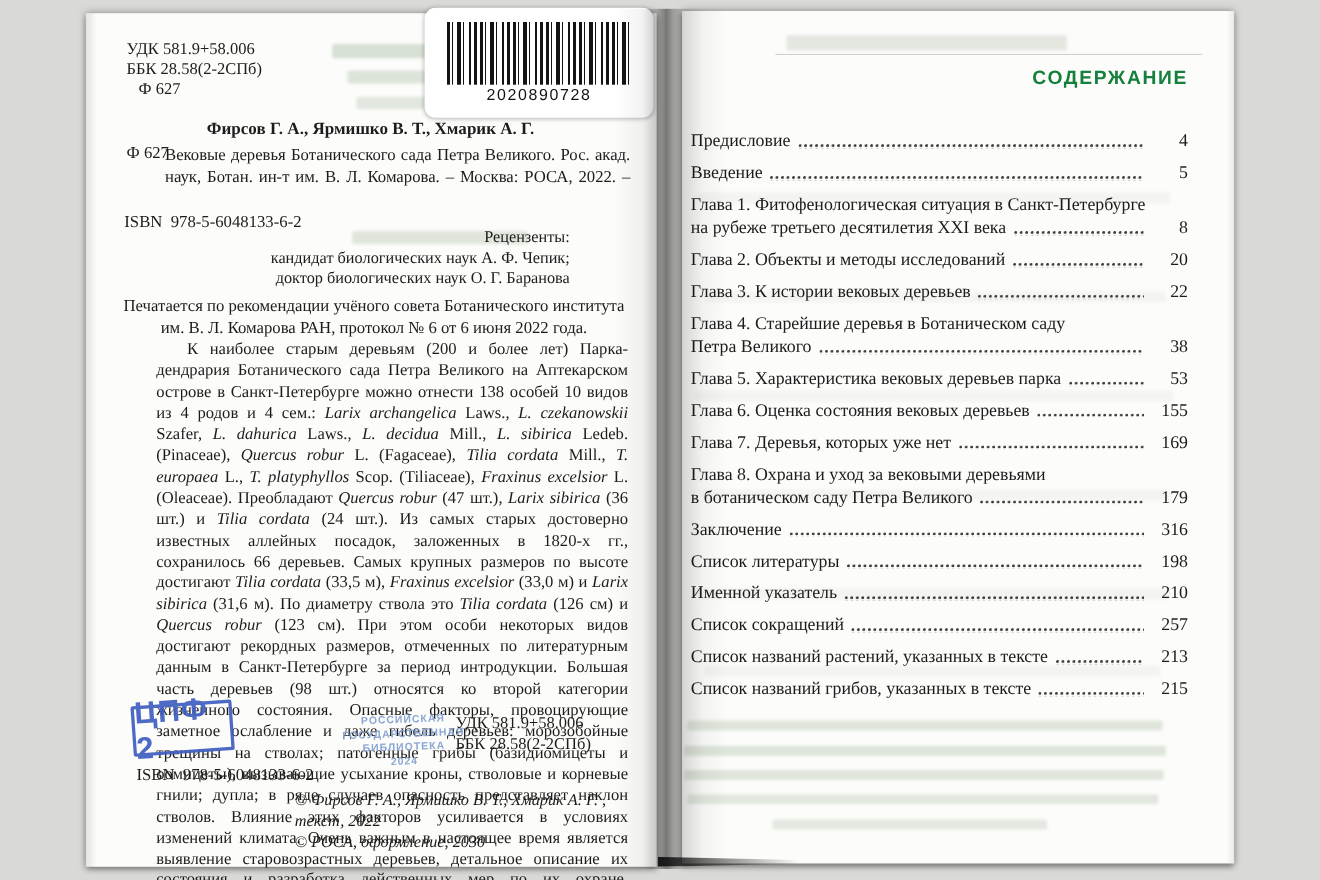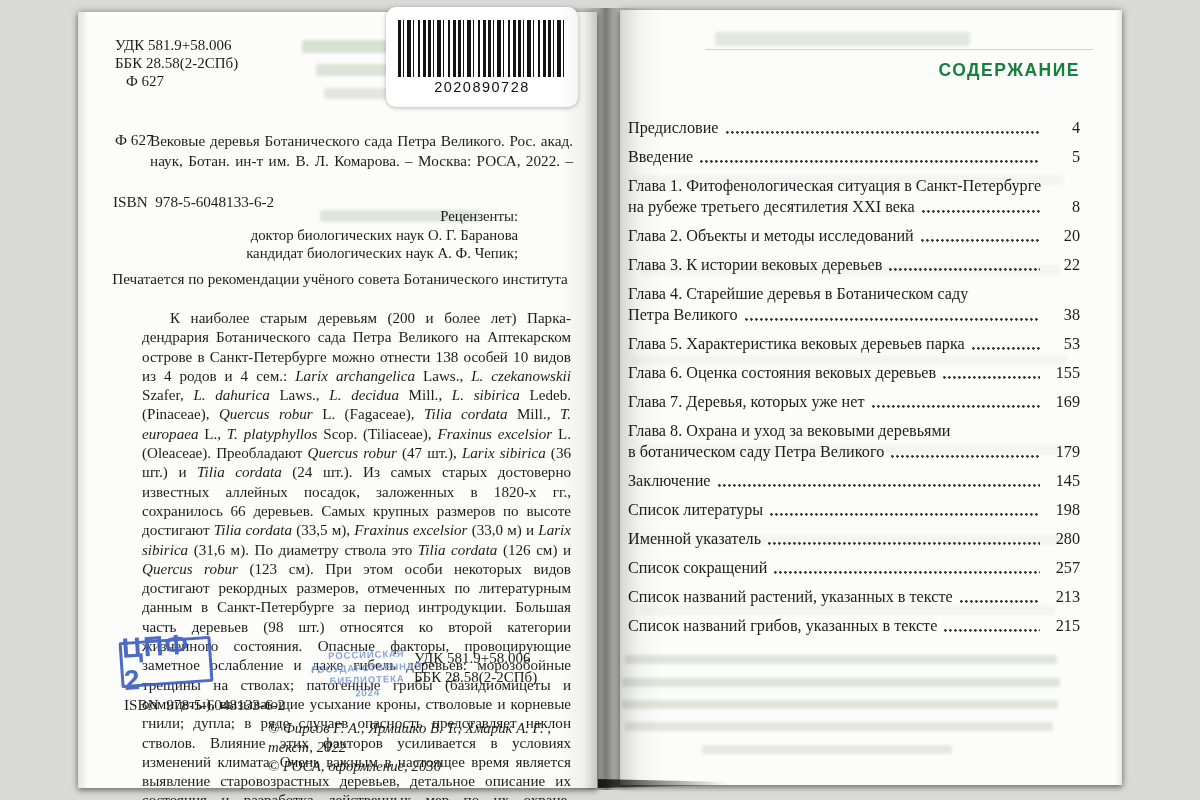--- a/index.html
+++ b/index.html
@@ -33,21 +33,21 @@
     clip-path:polygon(0 0,100% 32%,100% 68%,0 100%);
   }
   .abs{position:absolute;}
   .pre{white-space:pre-wrap;}
   .it{font-style:italic;}
 
   
   .lp-udk{left:37px;top:24px;font-size:15px;line-height:18px;}
   .lp-udk .code-line{padding-left:11px;}
   .barcode-sticker{
-    left:308px;top:-5px;width:192px;height:100px;background:#fff;
+    left:308px;top:-5px;width:208px;height:100px;background:#fff;
     border-radius:10px;box-shadow:0 1px 4px rgba(0,0,0,.28);z-index:4;
   }
   .barcode-bars{
     margin:13px auto 2px auto;width:168px;height:57px;
     background:repeating-linear-gradient(90deg,
       #141414 0 3px,#fff 3px 5px,#141414 5px 6px,#fff 6px 9px,
       #141414 9px 13px,#fff 13px 15px,#141414 15px 16px,#fff 16px 20px,
       #141414 20px 22px,#fff 22px 25px,#141414 25px 28px,#fff 28px 30px);
   }
   .barcode-number{text-align:center;font-size:14.5px;letter-spacing:1.5px;color:#111;
@@ -121,37 +121,39 @@
       <div>УДК 581.9+58.006</div>
       <div>ББК 28.58(2-2СПб)</div>
       <div class="code-line">Ф 627</div>
     </div>
 
     <div class="abs barcode-sticker">
       <div class="barcode-bars"></div>
       <div class="barcode-number">2020890728</div>
     </div>
 
+    <div class="abs lp-authors">Фирсов Г. А., Ярмишко В. Т., Хмарик А. Г.</div>
 
     <div class="abs lp-entry-code">Ф 627</div>
     <div class="abs lp-entry">
       <div class="jl">Вековые деревья Ботанического сада Петра Великого. Рос. акад.</div>
       <div class="jl">наук, Ботан. ин-т им. В. Л. Комарова. – Москва: РОСА, 2022. –</div>
     </div>
 
     <div class="abs lp-isbn1 pre">ISBN  978-5-6048133-6-2</div>
 
     <div class="abs lp-reviewers">
       <div>Рецензенты:</div>
+      <div>кандидат биологических наук А. Ф. Чепик;</div>
       <div>доктор биологических наук О. Г. Баранова</div>
-      <div>кандидат биологических наук А. Ф. Чепик;</div>
     </div>
 
     <div class="abs lp-approval">
       <div>Печатается по рекомендации учёного совета Ботанического института</div>
+      <div>им. В. Л. Комарова РАН, протокол № 6 от 6 июня 2022 года.</div>
     </div>
 
     <div class="abs lp-abstract"><span>К наиболее старым деревьям (200 и более лет) Парка-дендрария Ботанического сада Петра Великого на Аптекарском острове в Санкт-Петербурге можно отнести 138 особей 10 видов из 4 родов и 4 сем.: </span><span class="it">Larix archangelica</span><span> Laws., </span><span class="it">L. czekanowskii</span><span> Szafer, </span><span class="it">L. dahurica</span><span> Laws., </span><span class="it">L. decidua</span><span> Mill., </span><span class="it">L. sibirica</span><span> Ledeb. (Pinaceae), </span><span class="it">Quercus robur</span><span> L. (Fagaceae), </span><span class="it">Tilia cordata</span><span> Mill., </span><span class="it">T. europaea</span><span> L., </span><span class="it">T. platyphyllos</span><span> Scop. (Tiliaceae), </span><span class="it">Fraxinus excelsior</span><span> L. (Oleaceae). Преобладают </span><span class="it">Quercus robur</span><span> (47 шт.), </span><span class="it">Larix sibirica</span><span> (36 шт.) и </span><span class="it">Tilia cordata</span><span> (24 шт.). Из самых старых достоверно известных аллейных посадок, заложенных в 1820-х гг., сохранилось 66 деревьев. Самых крупных размеров по высоте достигают </span><span class="it">Tilia cordata</span><span> (33,5 м), </span><span class="it">Fraxinus excelsior</span><span> (33,0 м) и </span><span class="it">Larix sibirica</span><span> (31,6 м). По диаметру ствола это </span><span class="it">Tilia cordata</span><span> (126 см) и </span><span class="it">Quercus robur</span><span> (123 см). При этом особи некоторых видов достигают рекордных размеров, отмеченных по литературным данным в Санкт-Петербурге за период интродукции. Большая часть деревьев (98 шт.) относятся ко второй категории жизненного состояния. Опасные факторы, провоцирующие заметное ослабление и даже гибель деревьев: морозобойные трещины на стволах; патогенные грибы (базидиомицеты и оомицеты), вызывающие усыхание кроны, стволовые и корневые гнили; дупла; в ряде случаев опасность представляет наклон стволов. Влияние этих факторов усиливается в условиях изменений климата. Очень важным в настоящее время является выявление старовозрастных деревьев, детальное описание их состояния и разработка действенных мер по их охране. Настоящая инвентаризация состояния вековых деревьев является первым шагом по их сохранению.</span></div>
 
     <div class="abs stamp-cpf">ЦПФ 2</div>
 
     <div class="abs stamp-rgb">
       <div>РОССИЙСКАЯ</div>
       <div>ГОСУДАРСТВЕННАЯ</div>
       <div>БИБЛИОТЕКА</div>
@@ -271,37 +273,37 @@
           <span class="toc-label">в ботаническом саду Петра Великого</span>
           <span class="dots"></span>
           <span class="toc-page">179</span>
         </div>
       </div>
 
       <div class="toc-entry">
         <div class="toc-main">
           <span class="toc-label">Заключение</span>
           <span class="dots"></span>
-          <span class="toc-page">145</span>
+          <span class="toc-page">316</span>
         </div>
       </div>
 
       <div class="toc-entry">
         <div class="toc-main">
           <span class="toc-label">Список литературы</span>
           <span class="dots"></span>
           <span class="toc-page">198</span>
         </div>
       </div>
 
       <div class="toc-entry">
         <div class="toc-main">
           <span class="toc-label">Именной указатель</span>
           <span class="dots"></span>
-          <span class="toc-page">280</span>
+          <span class="toc-page">210</span>
         </div>
       </div>
 
       <div class="toc-entry">
         <div class="toc-main">
           <span class="toc-label">Список сокращений</span>
           <span class="dots"></span>
           <span class="toc-page">257</span>
         </div>
       </div>

